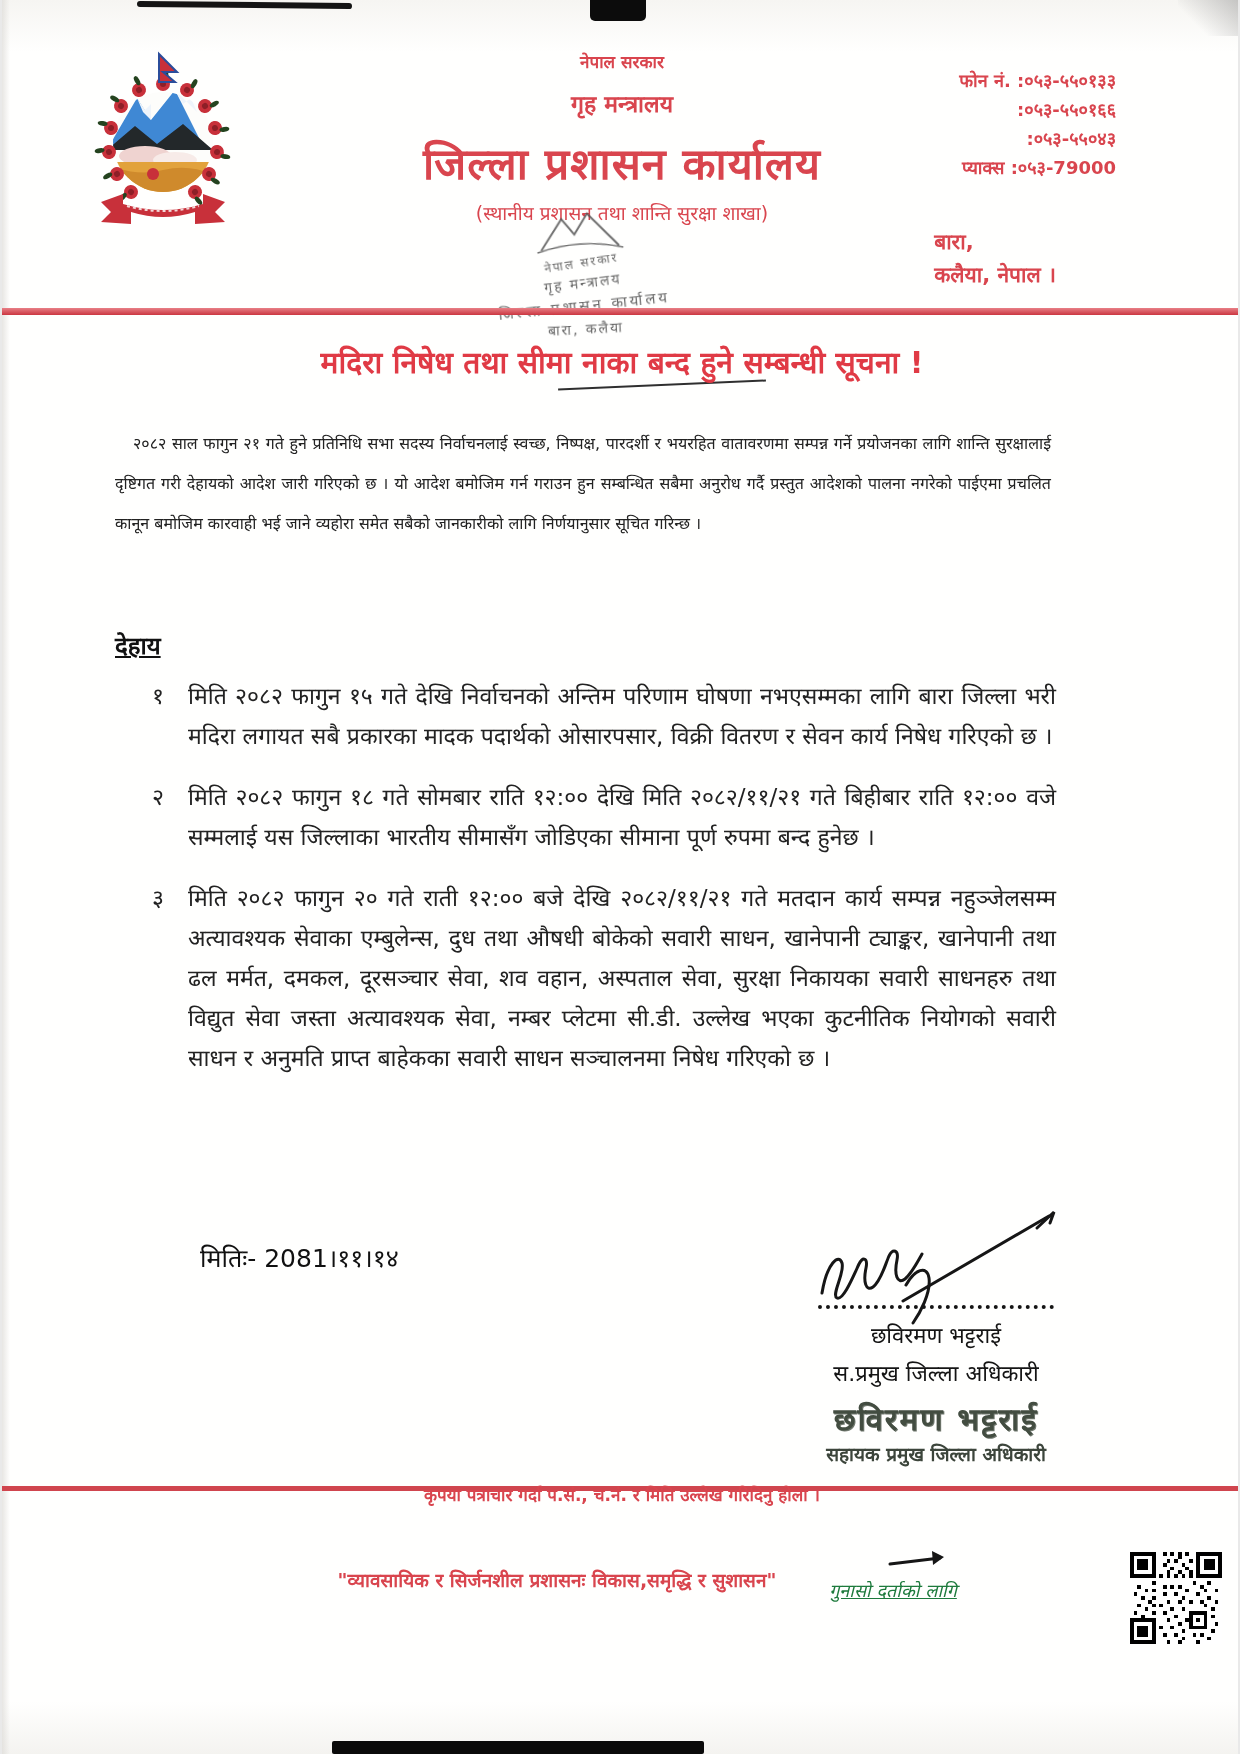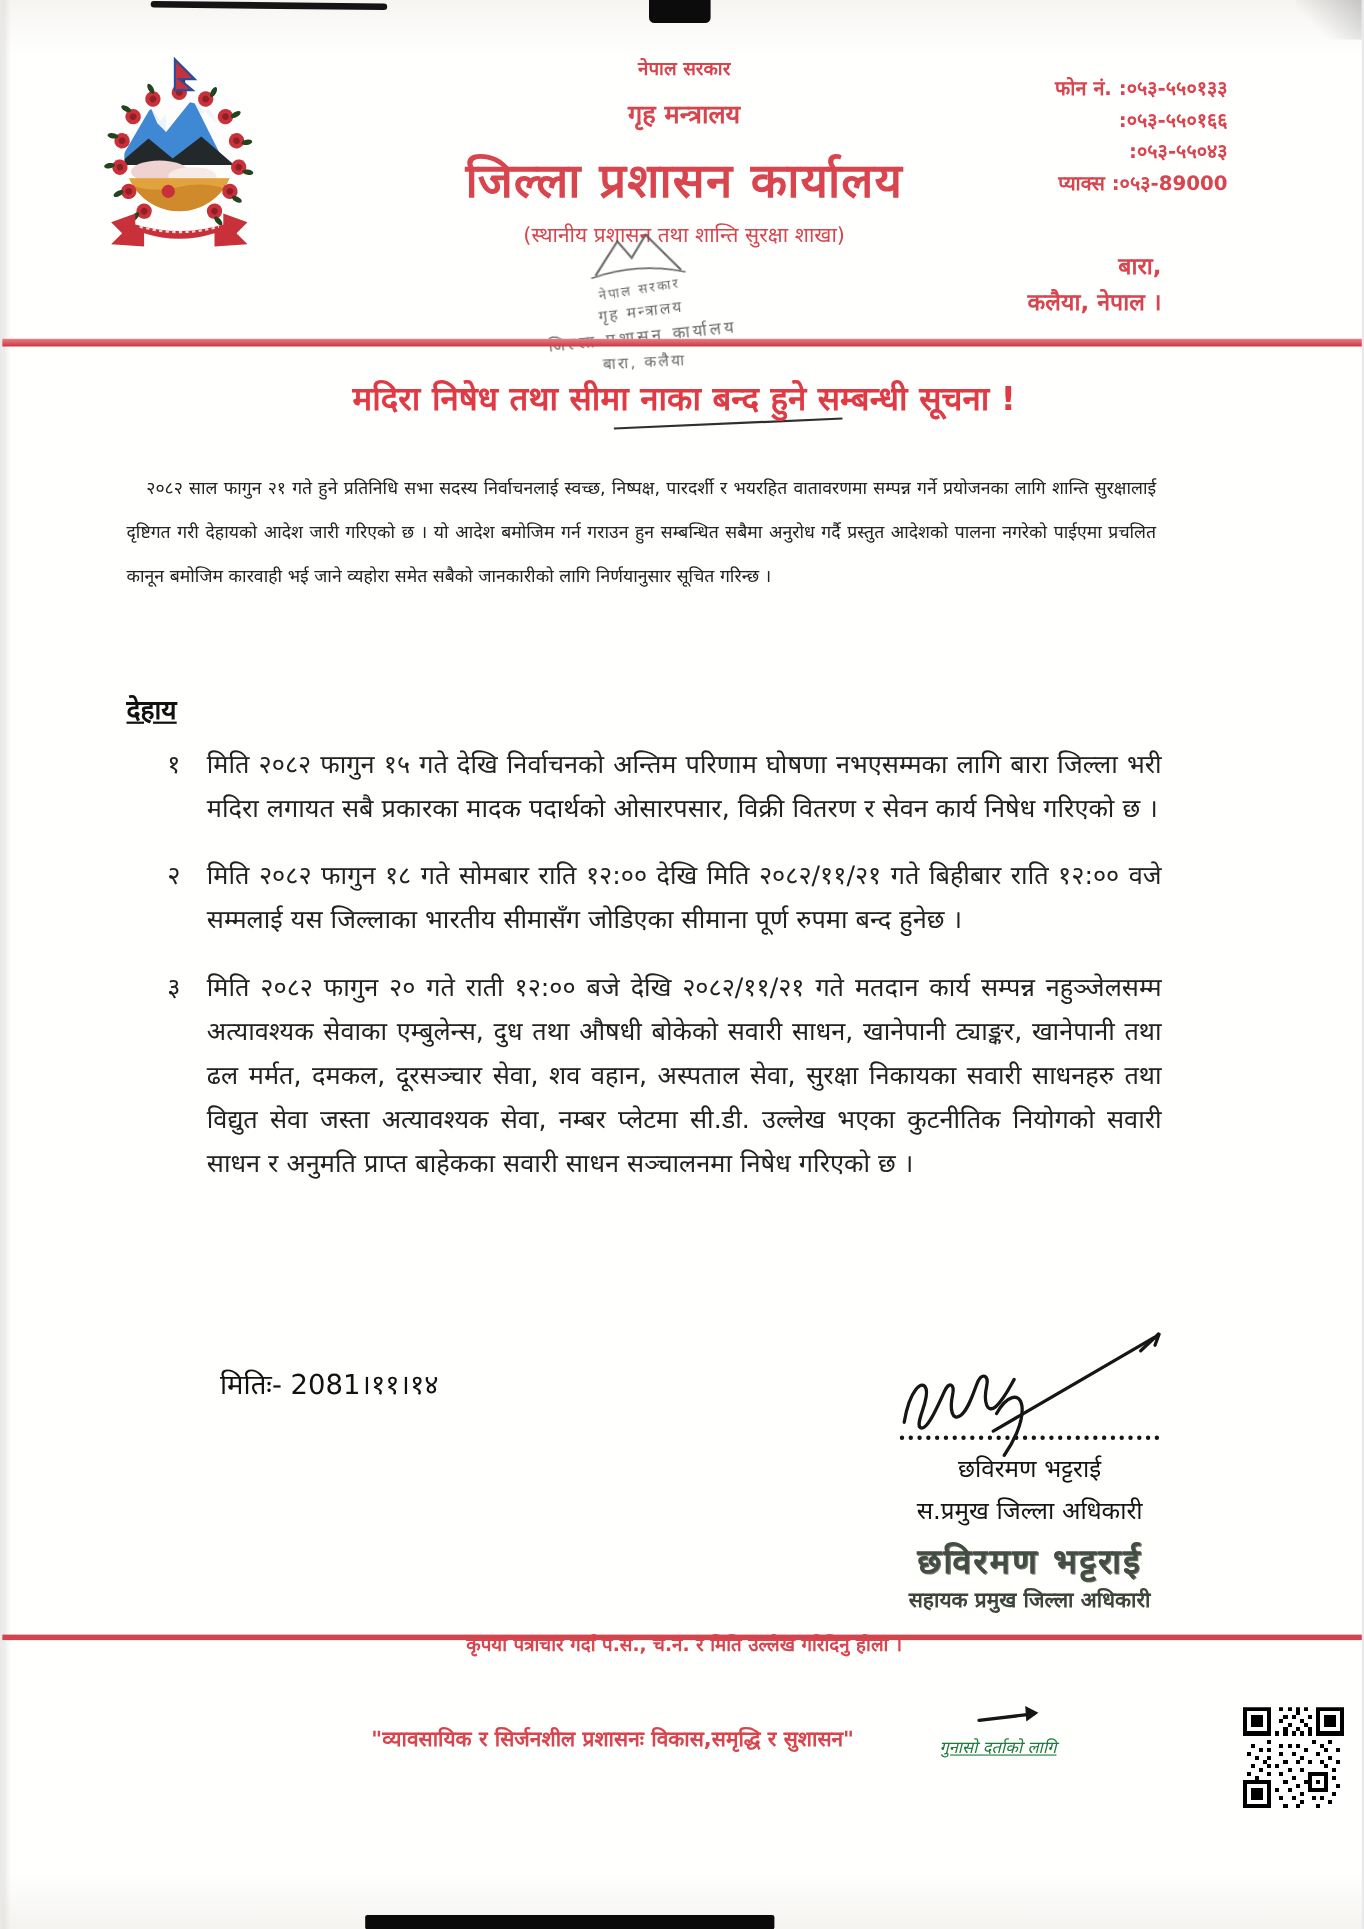--- a/index.html
+++ b/index.html
@@ -14,21 +14,21 @@
   .art-bottom-bar{position:absolute;left:330px;top:1741px;width:372px;height:13px;background:#0a0a0a;border-radius:2px;}
   .art-left-edge{position:absolute;left:0;top:0;width:8px;height:100%;background:linear-gradient(90deg,#d8d6d2,transparent);opacity:.6;}
   
   .emblem{position:absolute;left:85px;top:46px;width:152px;height:192px;}
   .head-center{position:absolute;left:30px;top:50px;width:1180px;text-align:center;}
   .gov-line{font-size:17px;font-weight:bold;}
   .ministry-line{font-size:23px;font-weight:bold;margin-top:14px;}
   .office-line{font-size:43px;font-weight:bold;margin-top:14px;letter-spacing:1px;}
   .section-line{font-size:19px;margin-top:8px;}
   .phones{position:absolute;right:122px;top:66px;text-align:right;font-size:18px;line-height:29px;font-weight:bold;}
-  .addr{position:absolute;right:182px;top:226px;text-align:right;font-size:21px;line-height:33px;font-weight:bold;}
+  .addr{position:absolute;right:182px;top:226px;font-size:21px;line-height:33px;font-weight:bold;}
   .refs{position:absolute;left:112px;top:246px;font-size:19px;line-height:31px;font-weight:bold;}
   
   .stamp{position:absolute;left:440px;top:208px;width:280px;text-align:center;color:#4c4c4c;opacity:.85;transform:rotate(-4deg);filter:blur(.3px);}
   .stamp .s0{height:46px;}
   .stamp .s1{font-size:12px;letter-spacing:2px;transform:rotate(-5deg);}
   .stamp .s2{font-size:14px;letter-spacing:2px;transform:rotate(-3deg);margin-top:2px;}
   .stamp .s3{font-size:15px;letter-spacing:3px;transform:rotate(-2deg);margin-top:3px;}
   .stamp .s4{font-size:14px;letter-spacing:2px;margin-top:4px;transform:rotate(1deg);}
   .stamp-underline{position:absolute;left:556px;top:384px;width:208px;height:2px;background:#2f2f2f;transform:rotate(-2.5deg);}
   .rule-header{position:absolute;left:0;top:308px;width:1240px;height:7px;background:linear-gradient(180deg,#e87f86,#cb3741);}
@@ -53,21 +53,21 @@
   .rule-footer{position:absolute;left:0;top:1486px;width:1240px;height:5px;background:#d0454e;}
   .note{position:absolute;left:40px;top:1483px;width:1160px;text-align:center;font-size:17px;font-weight:bold;}
   .contact{position:absolute;left:40px;top:1529px;width:1160px;text-align:center;font-size:20px;font-weight:bold;}
   .contact .lbl{color:#d9454e;text-decoration:underline;}
   .contact .lbl2{color:#d9454e;}
   .contact a{color:#1a237e;}
   .contact .site{color:#1a237e;text-decoration:none;}
   .slogan{position:absolute;left:0;top:1567px;width:1110px;text-align:center;font-size:19px;font-weight:bold;}
   .qr{position:absolute;left:1128px;top:1552px;width:92px;height:92px;}
   .arrow{position:absolute;left:886px;top:1548px;width:64px;height:26px;}
-  .qr-caption{position:absolute;left:852px;top:1578px;width:170px;font-size:15px;font-style:italic;color:#1d7a3c;text-decoration:underline;}
+  .qr-caption{position:absolute;left:806px;top:1578px;width:170px;text-align:center;font-size:18px;font-style:italic;color:#1d7a3c;text-decoration:underline;}
 </style>
 </head>
 <body>
 
 <div class="page">
 
   <div class="art-top-streak"></div>
   <div class="art-top-blob"></div>
   <div class="art-corner"></div>
   <div class="art-left-edge"></div>
@@ -121,21 +121,21 @@
     <div class="gov-line red">नेपाल सरकार</div>
     <div class="ministry-line red">गृह मन्त्रालय</div>
     <div class="office-line red">जिल्ला प्रशासन कार्यालय</div>
     <div class="section-line red">(स्थानीय प्रशासन तथा शान्ति सुरक्षा शाखा)</div>
   </div>
 
   <div class="phones red">
     <div>फोन नं. :०५३-५५०१३३</div>
     <div>:०५३-५५०१६६</div>
     <div>:०५३-५५०४३</div>
-    <div>प्याक्स :०५३-89000</div>
+    <div>प्याक्स :०५३-79000</div>
   </div>
 
   <div class="addr red">
     <div>बारा,</div>
     <div>कलैया, नेपाल ।</div>
   </div>
 
 
   <div class="stamp">
     <div class="s0">

